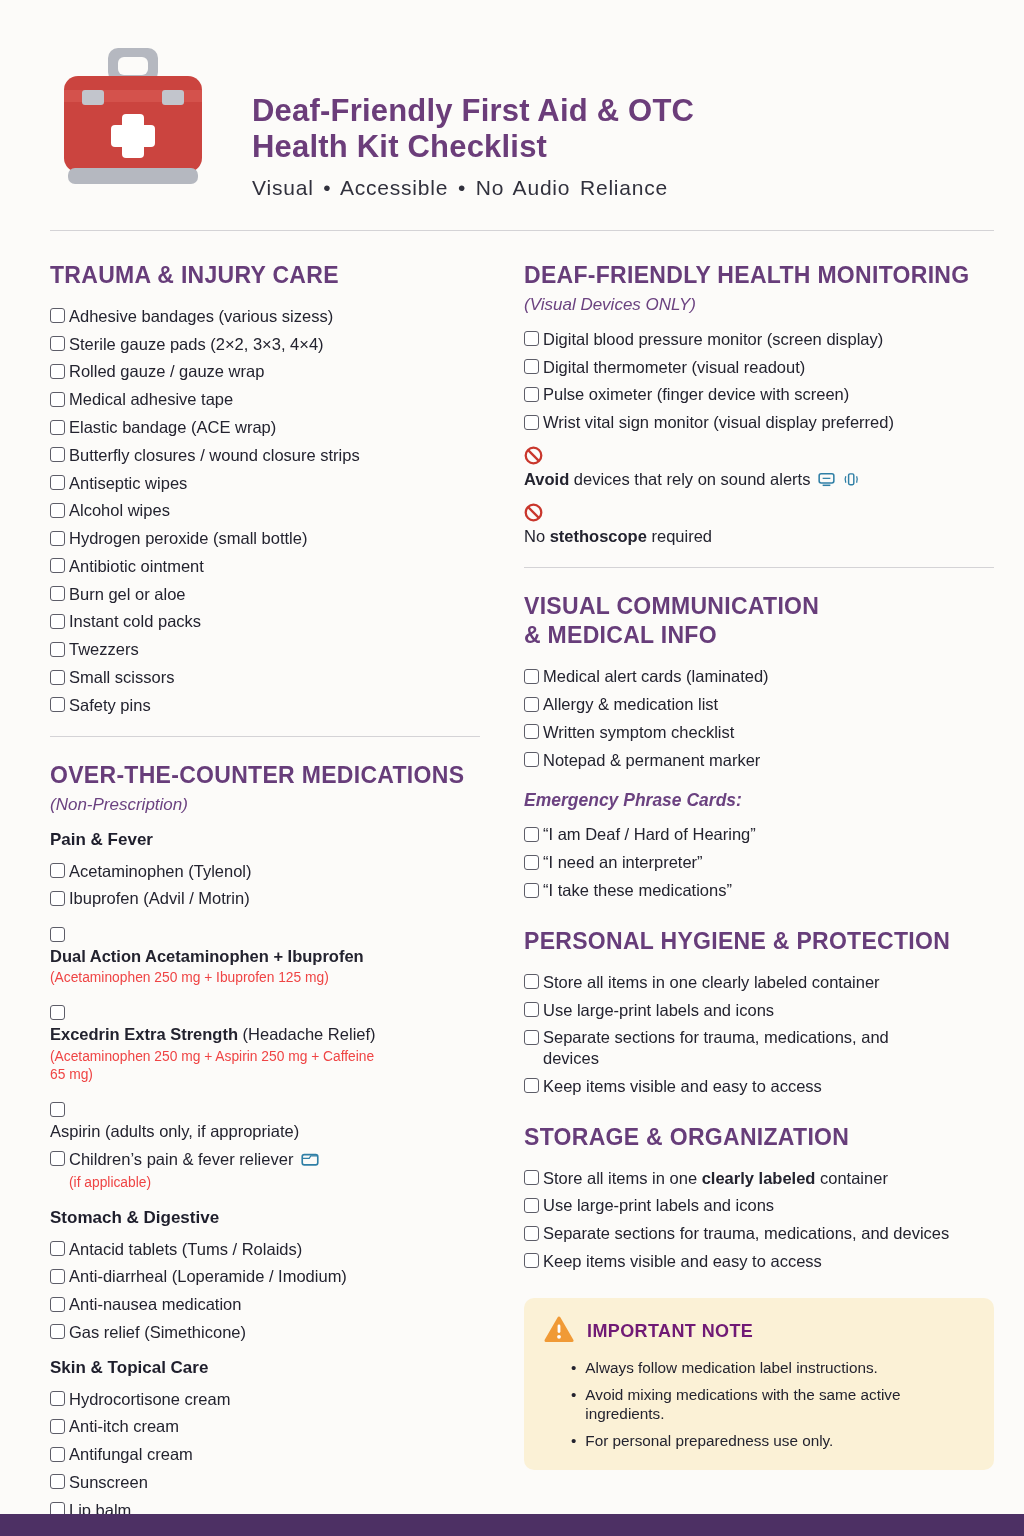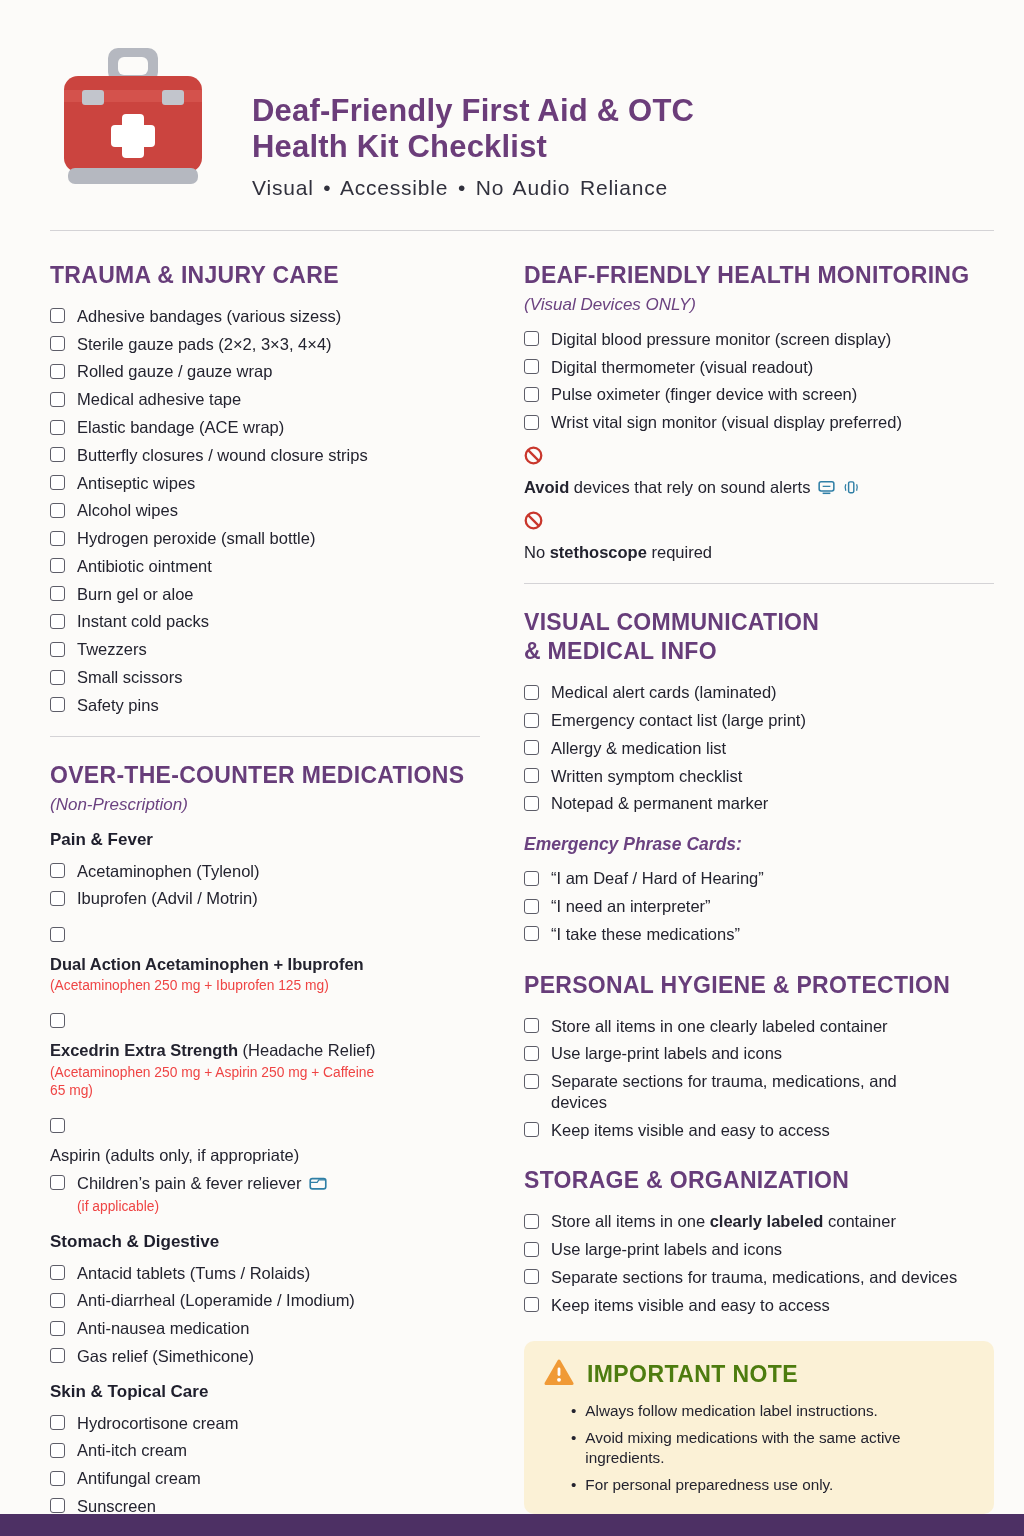--- a/index.html
+++ b/index.html
@@ -24,38 +24,38 @@
   .col-l { width:430px; flex:none; }
   .col-r { flex:1; min-width:0; }
   .sec { margin-top:26px; }
   .sec:first-child { margin-top:0; }
 
   h2 { font-size:23px; color:#673d7a; letter-spacing:.3px; line-height:1.3; margin-bottom:15px; }
   .sec-sub { font-size:17px; font-style:italic; color:#6b4280; margin:-11px 0 14px; }
   h3 { font-size:17px; color:#1e1e2c; margin:15px 0 11px; }
 
   
-  .item { display:flex; gap:12px; margin-bottom:7px; font-size:16.5px; line-height:1.26; }
+  .item { display:flex; gap:4px; margin-bottom:7px; font-size:16.5px; line-height:1.26; }
   .item.spaced { margin-top:15px;flex-direction:column; }
   .cb { flex:none; width:15px; height:15px; border:1.8px solid #5d5d68; border-radius:3px; background:#fff; margin-top:2.5px; cursor:pointer; }
   .ibody { min-width:0; }
   .b { font-weight:bold; }
   .isub { font-size:13.8px; color:#ef4444; margin-top:3px; max-width:330px; line-height:1.32; }
   .inline-ic { display:inline-block; vertical-align:-2px; margin-left:8px; }
   .no-ic { flex:none; width:19px; height:19px; margin-top:1px; }
   .avoid-list { margin-top:12px; }
   .avoid-list .item { margin-bottom:10px;flex-direction:column; }
 
   .phr-title { font-size:17.5px; font-style:italic; font-weight:bold; color:#6b4280; margin:20px 0 13px; }
   .narrow .item .ibody { max-width:353px; }
 
   
   .note { background:#fbf1d6; border-radius:10px; padding:18px 20px 12px; margin-top:26px; }
   .note-head { display:flex; align-items:center; gap:13px; }
-  .note-title { font-size:23px; font-weight:bold; color:#4d7c0f; letter-spacing:.4px; }
+  .note-title { font-size:18px; font-weight:bold; color:#701a75; letter-spacing:.4px; }
   .note-list { margin-top:11px; padding-left:27px; }
   .note .item { gap:9px; margin-bottom:7px; font-size:15.3px; line-height:1.3; }
   .blt { flex:none; color:#23232f; line-height:1.3; }
 
   .footer { position:absolute; left:0; bottom:0; width:100%; height:22px; background:#4d3064; }
 </style>
 </head>
 <body>
 
 <div class="page">
@@ -371,26 +371,20 @@
           <div class="list">
               <div class="item">
                 <span class="cb"></span>
                 <div class="ibody">
                   <div class="iline"><span>Medical alert cards (laminated)</span></div>
                 </div>
               </div>
               <div class="item">
                 <span class="cb"></span>
                 <div class="ibody">
-                  <div class="iline"><span>Emergency contact list (large print)</span></div>
-                </div>
-              </div>
-              <div class="item">
-                <span class="cb"></span>
-                <div class="ibody">
                   <div class="iline"><span>Allergy &amp; medication list</span></div>
                 </div>
               </div>
               <div class="item">
                 <span class="cb"></span>
                 <div class="ibody">
                   <div class="iline"><span>Written symptom checklist</span></div>
                 </div>
               </div>
               <div class="item">

